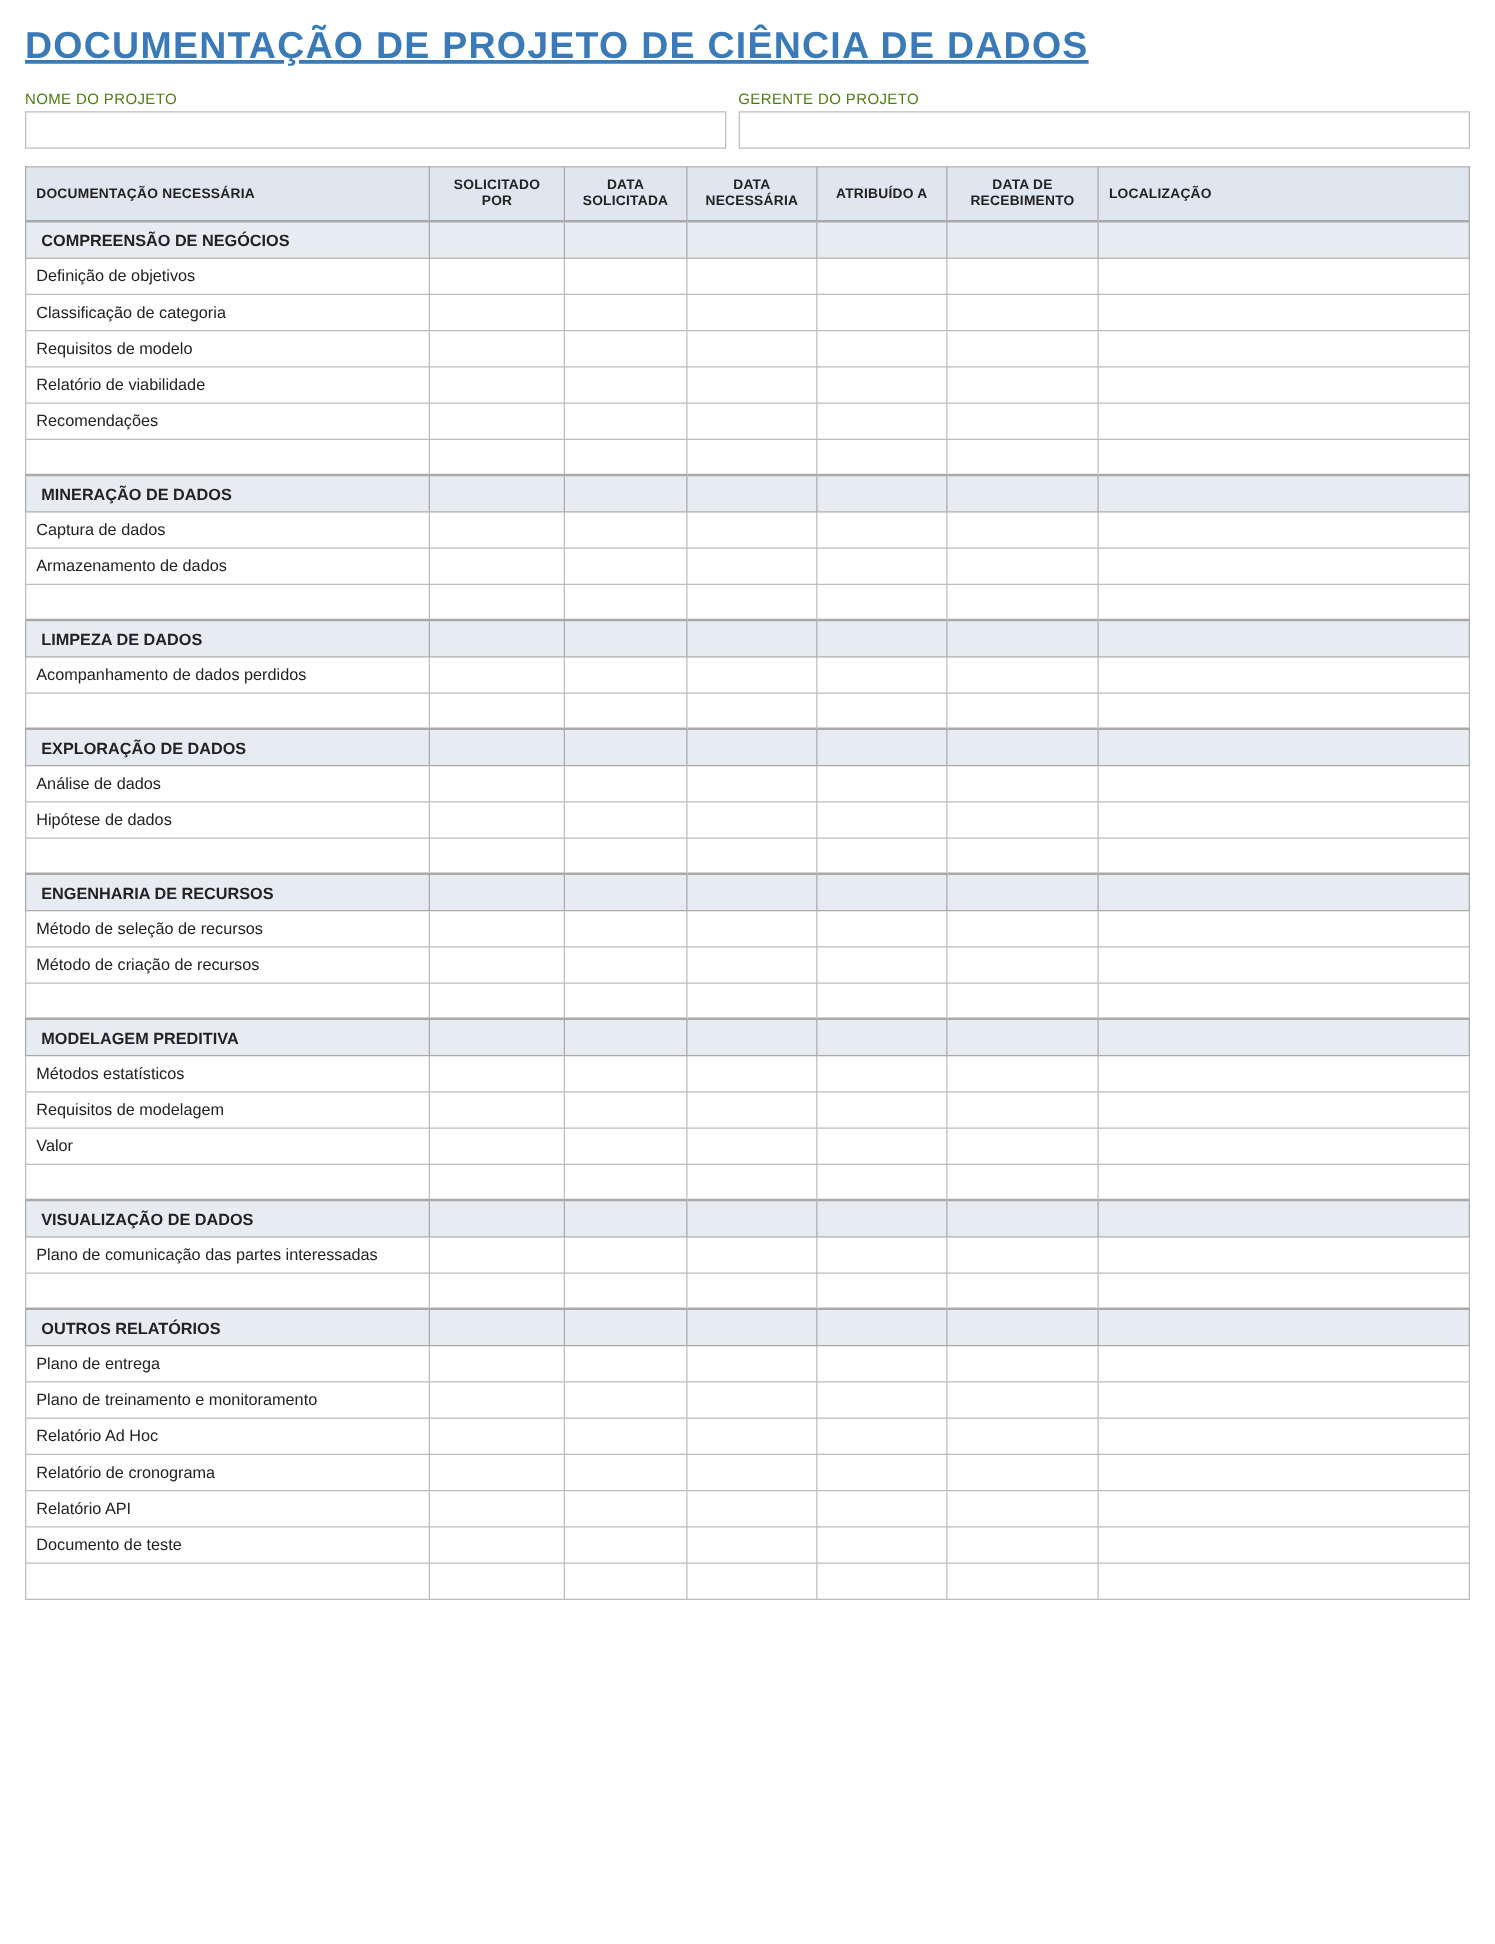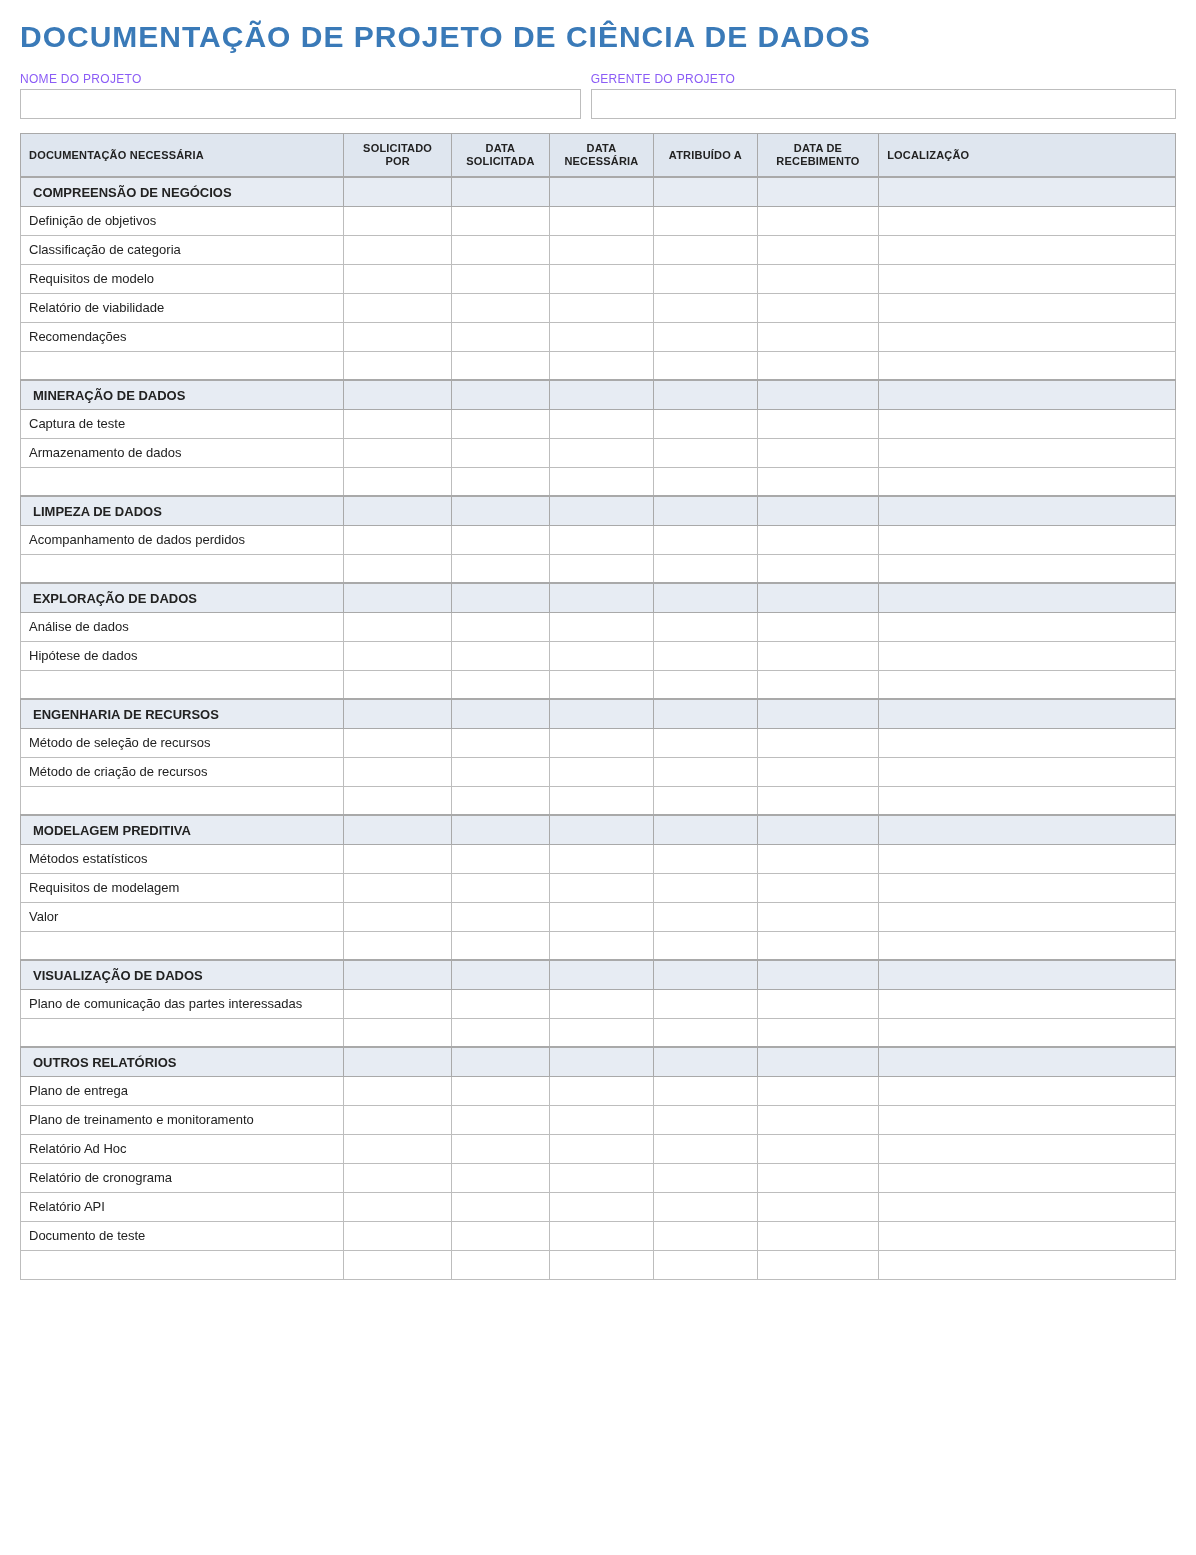--- a/index.html
+++ b/index.html
@@ -8,35 +8,36 @@
       background: #fff;
       padding: 20px;
       width: 1196px;
     }
     .title {
       color: #3a7ab8;
       font-size: 30px;
       font-weight: bold;
       letter-spacing: 1px;
       margin-bottom: 18px;
+      text-decoration: underline;
     }
     .meta-row {
       display: flex;
       gap: 10px;
       margin-bottom: 14px;
     }
     .meta-field {
       display: flex;
       flex-direction: column;
     }
     .meta-field.left { flex: 0 0 48.5%; }
     .meta-field.right { flex: 1; }
     .meta-label {
       font-size: 12px;
-      color: #8b5cf6;
+      color: #4d7c0f;
       margin-bottom: 3px;
       letter-spacing: 0.3px;
     }
     .meta-input {
       border: 1px solid #bdbdbd;
       height: 30px;
       background: #fff;
       font-size: 13px;
       padding: 4px 6px;
       width: 100%;
@@ -191,21 +192,21 @@
       <tr class="section">
         <td class="secname">MINERAÇÃO DE DADOS</td>
         <td></td>
         <td></td>
         <td></td>
         <td></td>
         <td></td>
         <td></td>
       </tr>
       <tr>
-        <td>Captura de teste</td>
+        <td>Captura de dados</td>
         <td></td>
         <td></td>
         <td></td>
         <td></td>
         <td></td>
         <td></td>
       </tr>
       <tr>
         <td>Armazenamento de dados</td>
         <td></td>

